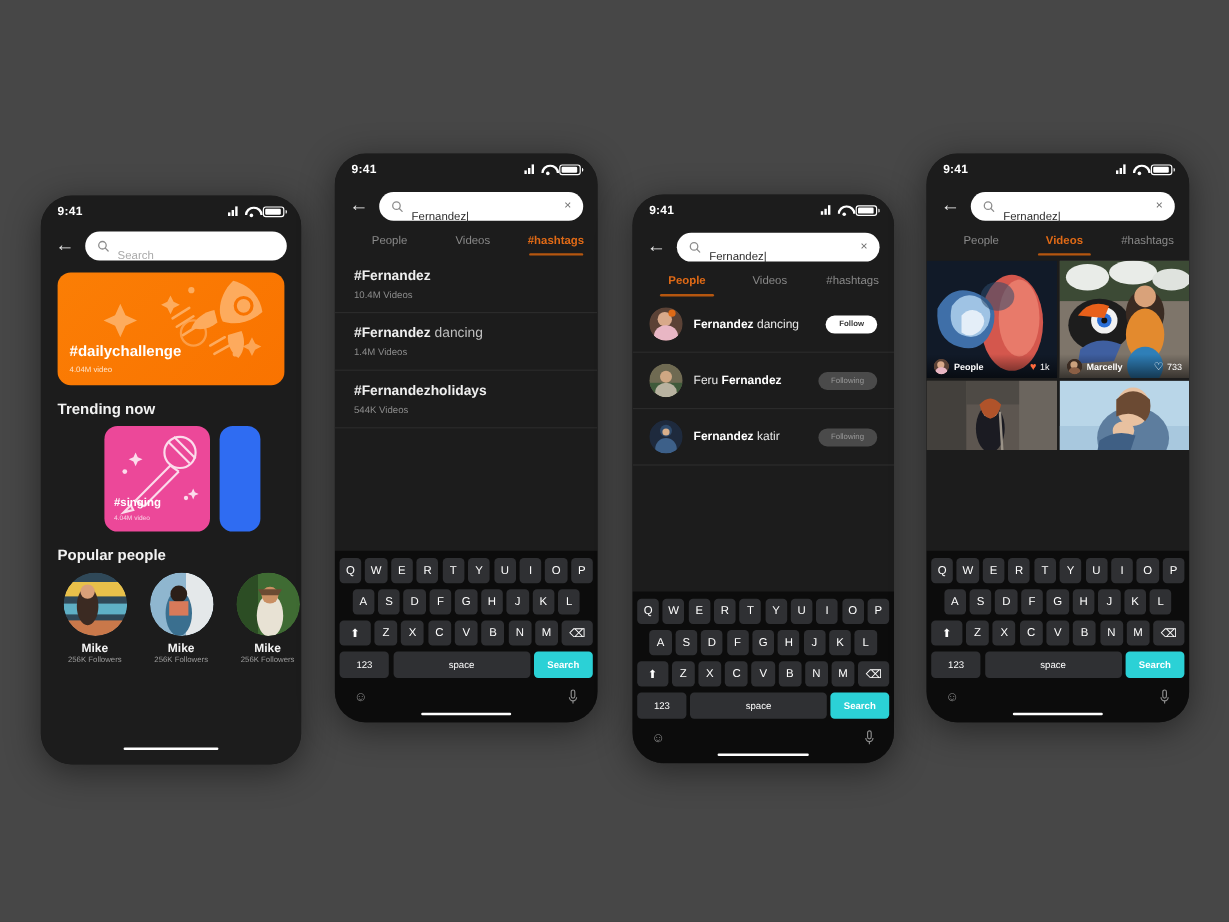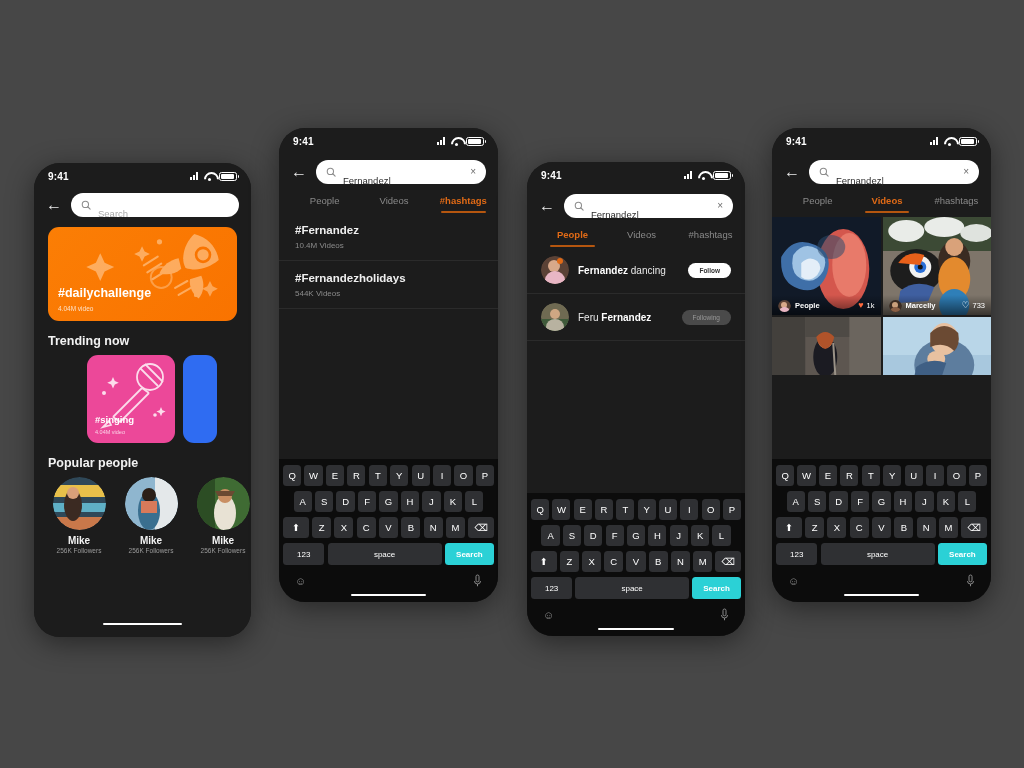--- a/index.html
+++ b/index.html
@@ -336,20 +336,24 @@
         <div class="tab">Videos</div>
         <div class="tab active">#hashtags</div>
       </div>
 
       <div>
         <div class="hash-item">
           <div class="hash-title"><b>#Fernandez</b><span class="n"></span></div>
           <div class="hash-sub">10.4M Videos</div>
         </div>
         <div class="hash-item">
+          <div class="hash-title"><b>#Fernandez</b><span class="n"> dancing</span></div>
+          <div class="hash-sub">1.4M Videos</div>
+        </div>
+        <div class="hash-item">
           <div class="hash-title"><b>#Fernandezholidays</b><span class="n"></span></div>
           <div class="hash-sub">544K Videos</div>
         </div>
       </div>
 
       <div class="kbd" style="position:absolute;bottom:0;left:0;right:0;">
         <div class="krow r1">
           <div class="key">Q</div>
           <div class="key">W</div>
           <div class="key">E</div>
@@ -473,20 +477,39 @@
                   <rect y="16" width="28" height="12" fill="#3f5a3a"></rect>
                   <circle cx="14" cy="11" r="5" fill="#cfa783"></circle>
                   <ellipse cx="14" cy="24" rx="9" ry="8" fill="#b8b2a0"></ellipse>
                 </g>
               </svg>
           </div>
           <div class="pl-name"><span>Feru </span><b>Fernandez</b></div>
           <div class="btn-follow btn-following">Following</div>
         </div>
 
+        <div class="pl-item">
+          <div class="pl-av">
+            <svg viewBox="0 0 28 28" width="28" height="28">
+                <defs>
+                  <clipPath id="a3">
+                    <circle cx="14" cy="14" r="14"></circle>
+                  </clipPath>
+                </defs>
+                <g clip-path="url(#a3)">
+                  <rect width="28" height="28" fill="#1e2a3d"></rect>
+                  <circle cx="14" cy="9" r="5" fill="#2e4a6b"></circle>
+                  <ellipse cx="14" cy="24" rx="9" ry="9" fill="#3d6089"></ellipse>
+                  <circle cx="14" cy="10" r="3" fill="#d9b08c"></circle>
+                </g>
+              </svg>
+          </div>
+          <div class="pl-name"><b>Fernandez</b><span> katir</span></div>
+          <div class="btn-follow btn-following">Following</div>
+        </div>
       </div>
 
       <div class="kbd" style="position:absolute;bottom:0;left:0;right:0;">
         <div class="krow r1">
           <div class="key">Q</div>
           <div class="key">W</div>
           <div class="key">E</div>
           <div class="key">R</div>
           <div class="key">T</div>
           <div class="key">Y</div>

